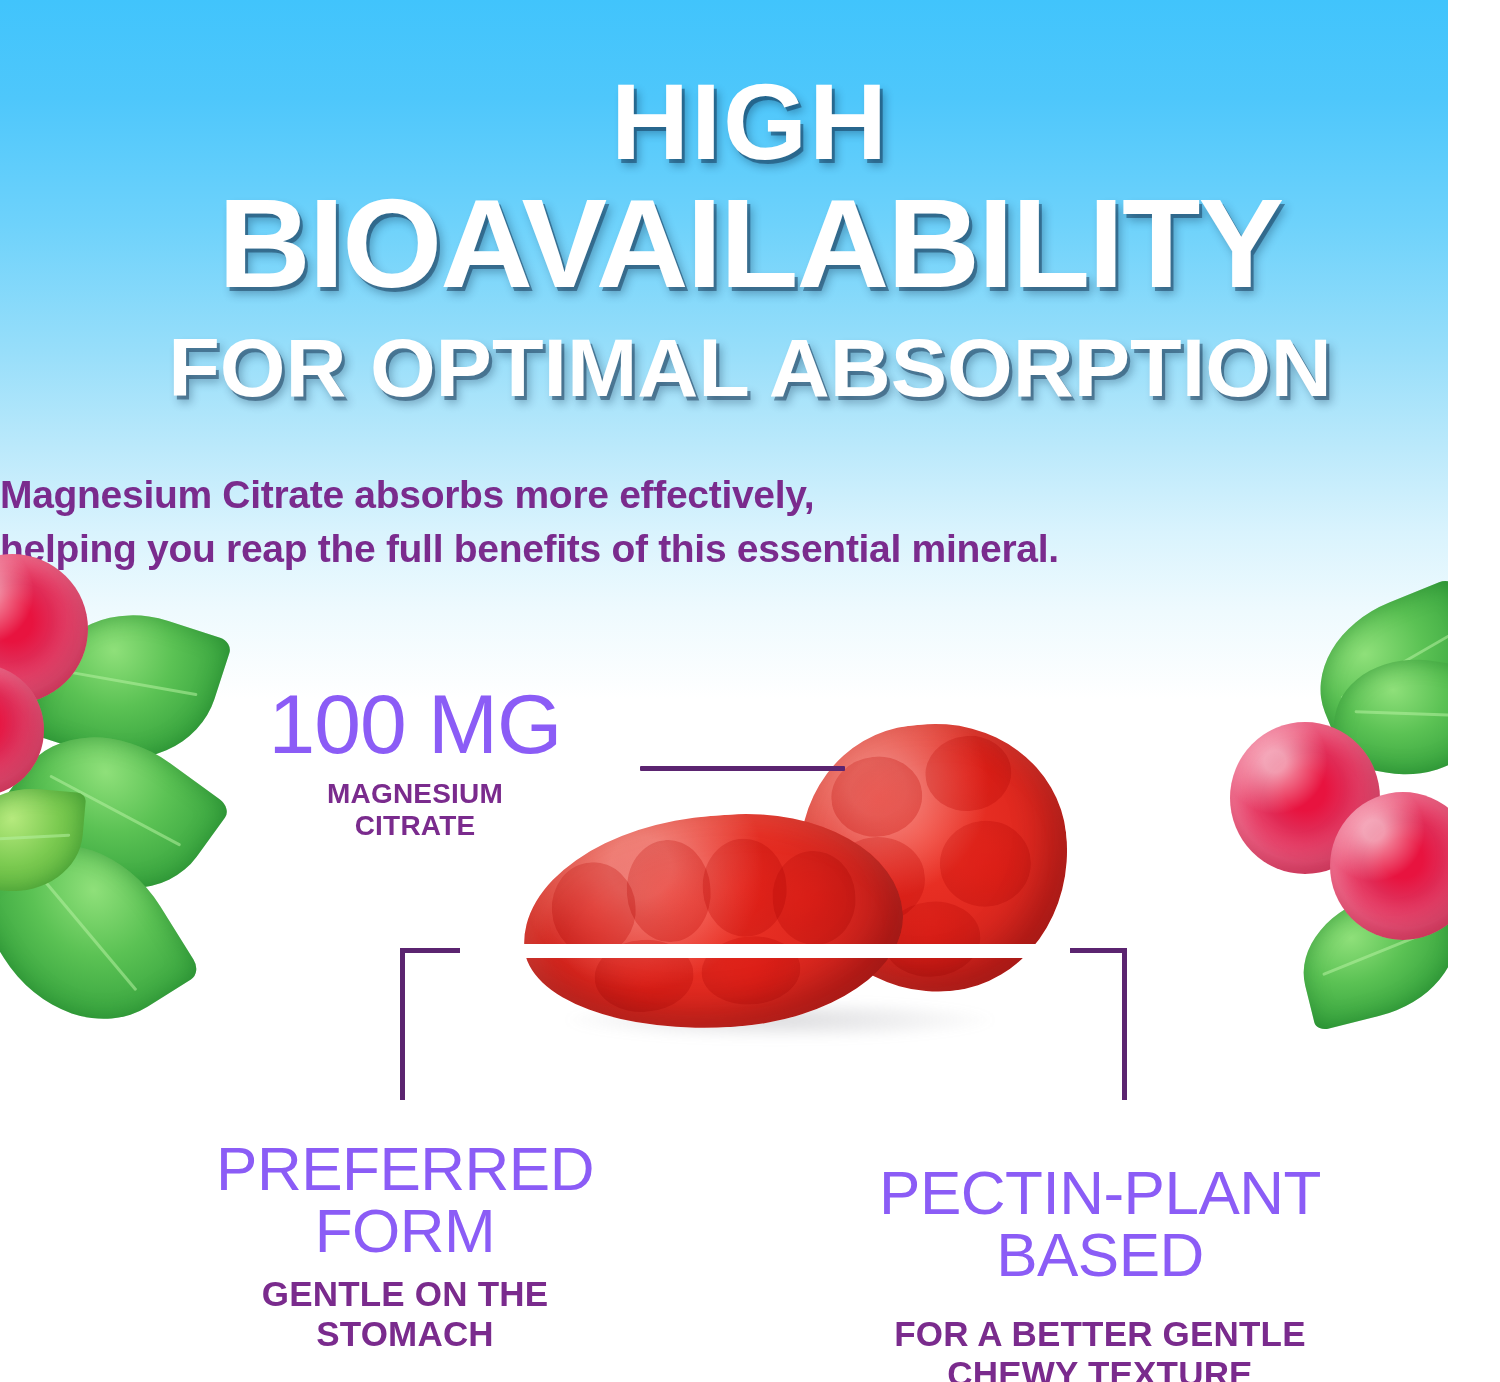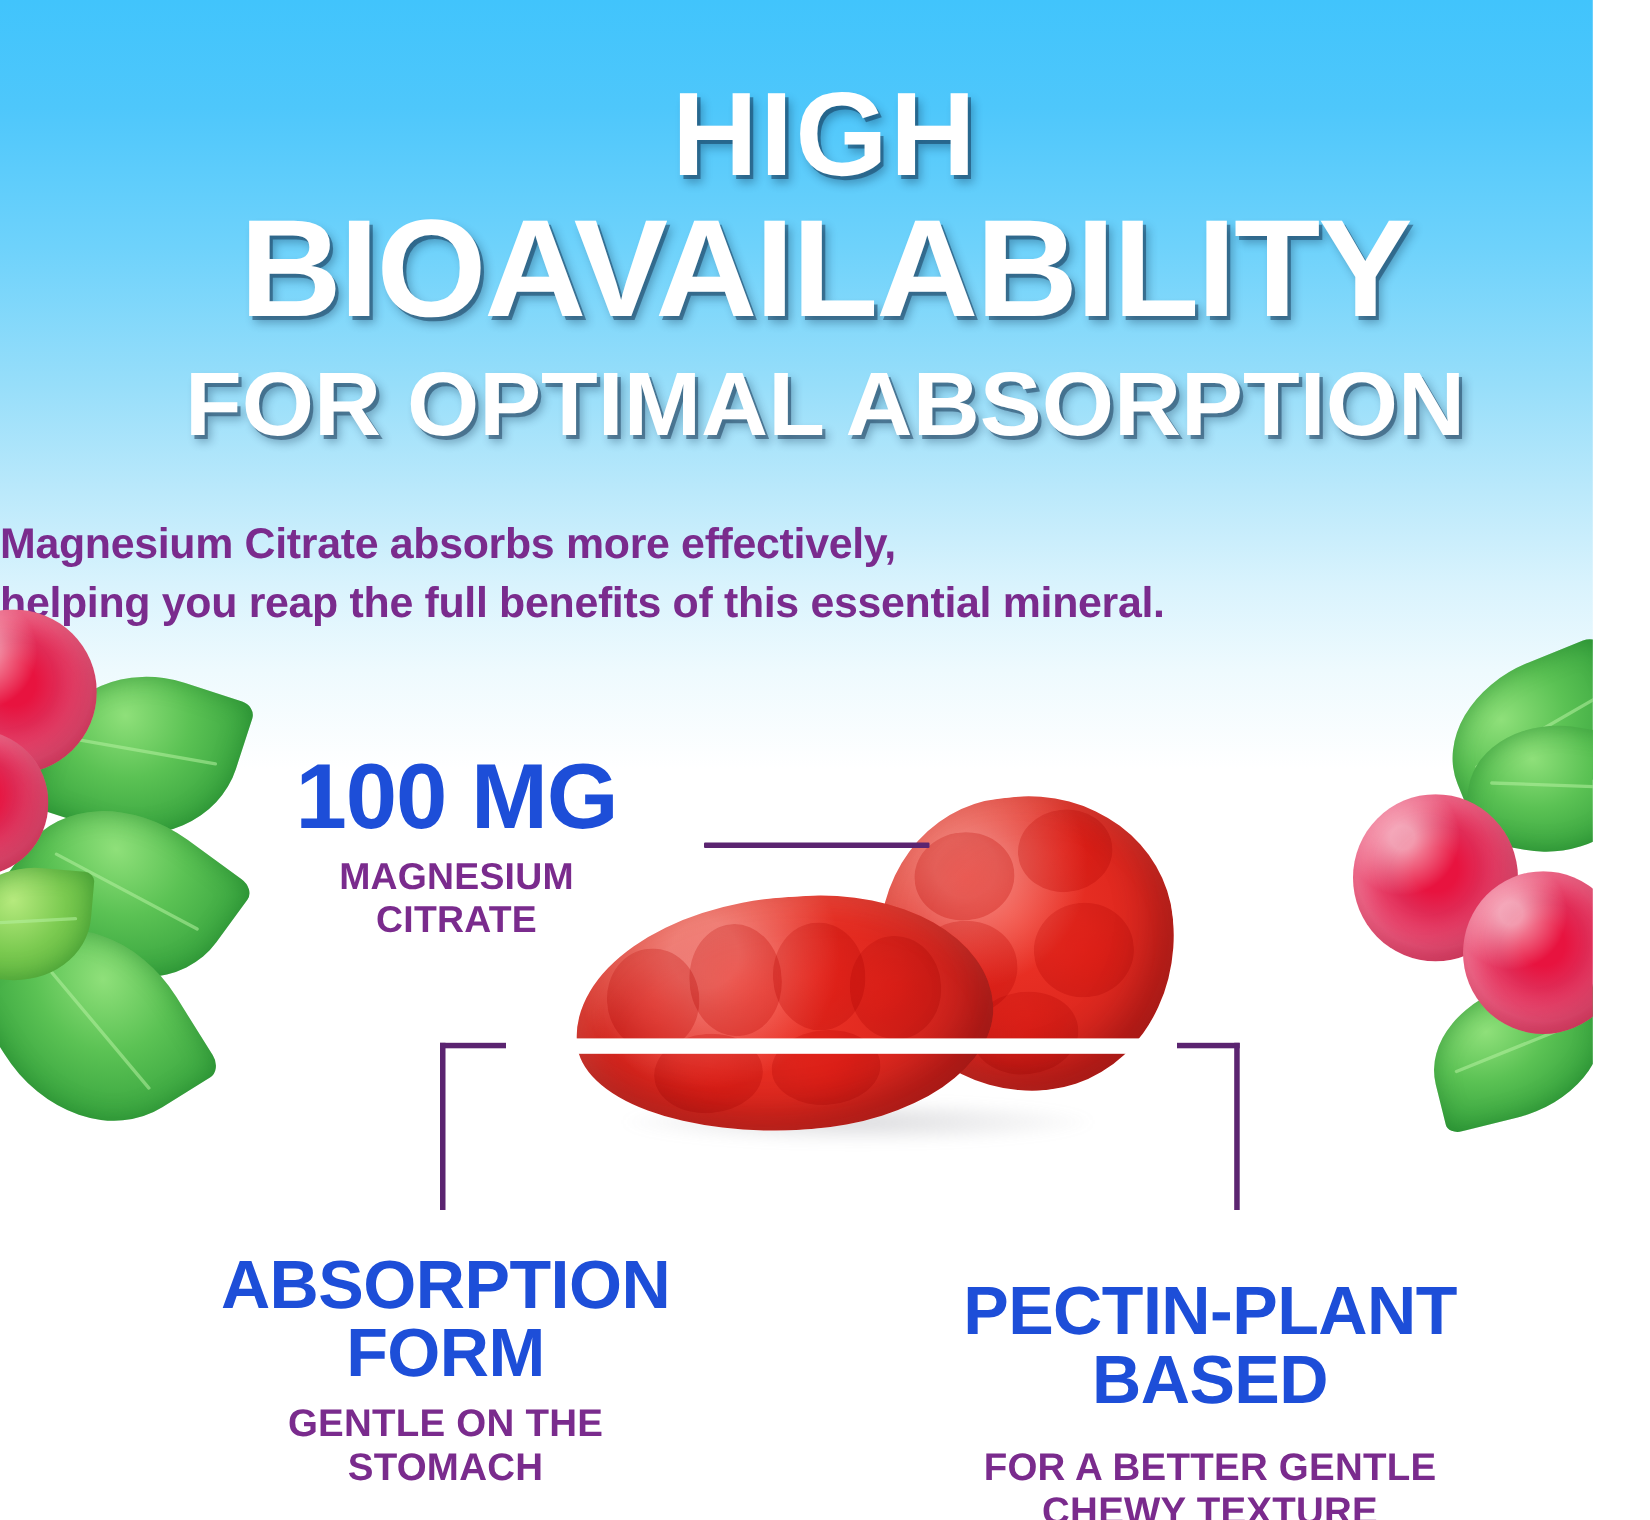--- a/index.html
+++ b/index.html
@@ -213,22 +213,22 @@
     height: 14px;
     background: #ffffff;
   }
 
   
   .callout {
     position: absolute;
     text-align: center;
   }
   .callout .big {
-    color: #1d4ed8;
-    font-weight: 700;
+    color: #8b5cf6;
+    font-weight: 400;
     line-height: 1.0;
     letter-spacing: -0.5px;
   }
   .callout .small {
     color: #7a2b8d;
     font-weight: 800;
     line-height: 1.15;
     letter-spacing: 0.2px;
   }
 
@@ -236,21 +236,21 @@
   .callout-mg {
     left: 190px;
     top: 682px;
     width: 450px;
   }
   .callout-mg .big {
     font-size: 84px;
     letter-spacing: -1px;
   }
   .callout-mg .small {
-    font-size: 34px;
+    font-size: 28px;
     margin-top: 12px;
   }
   .callout-mg .small span { display: block; }
 
   
   .callout-left {
     left: 110px;
     top: 1138px;
     width: 590px;
   }
@@ -341,21 +341,21 @@
   <div class="callout callout-mg">
     <div class="big">100 MG</div>
     <div class="small">
       <span>MAGNESIUM</span>
       <span>CITRATE</span>
     </div>
   </div>
 
   <div class="callout callout-left">
     <div class="big">
-      <span>ABSORPTION</span>
+      <span>PREFERRED</span>
       <span>FORM</span>
     </div>
     <div class="small">
       <span>GENTLE ON THE</span>
       <span>STOMACH</span>
     </div>
   </div>
 
   <div class="callout callout-right">
     <div class="big">

